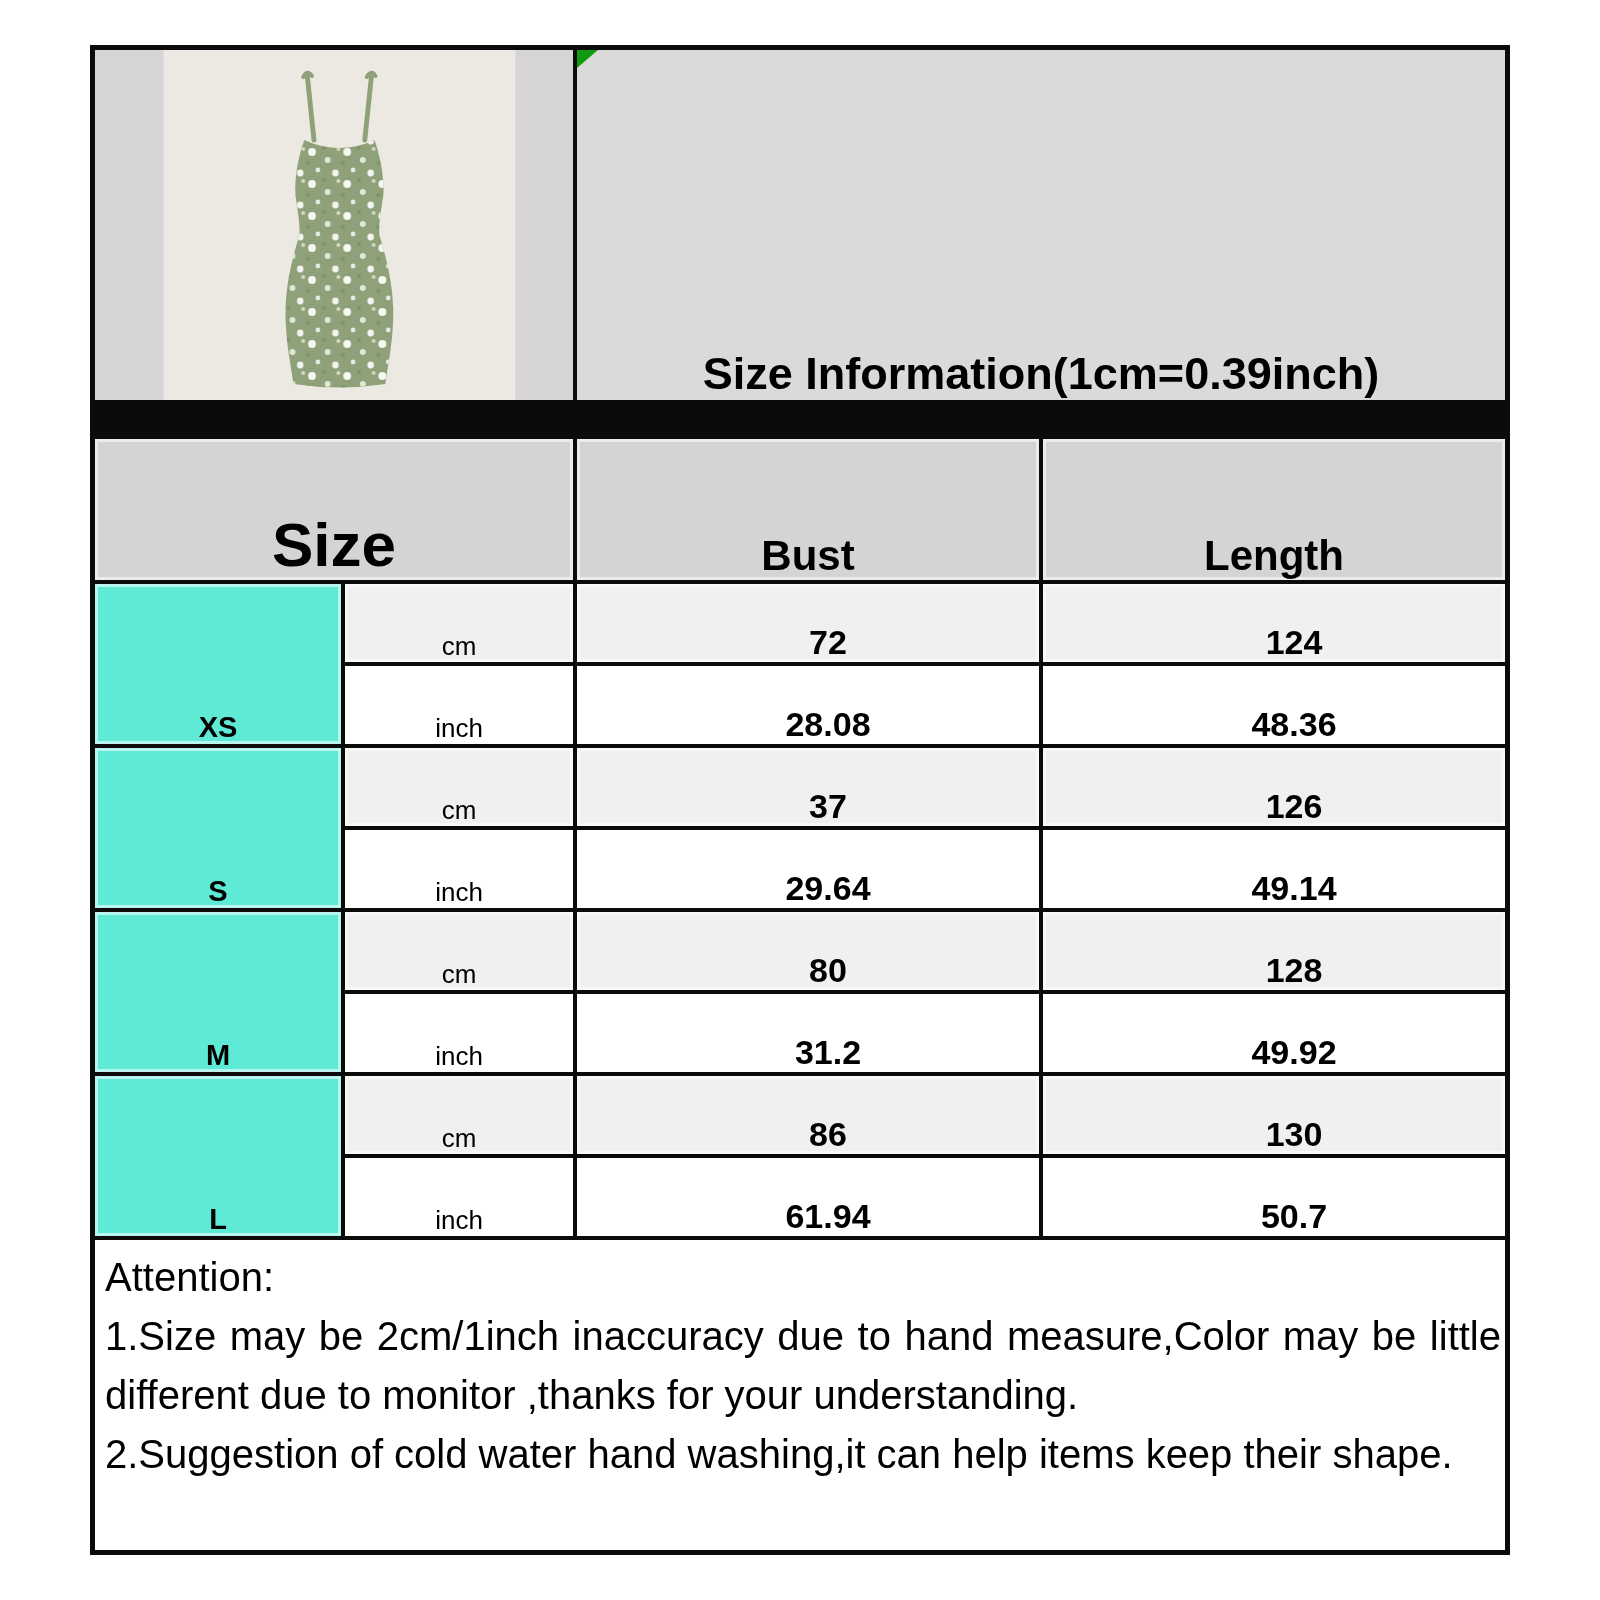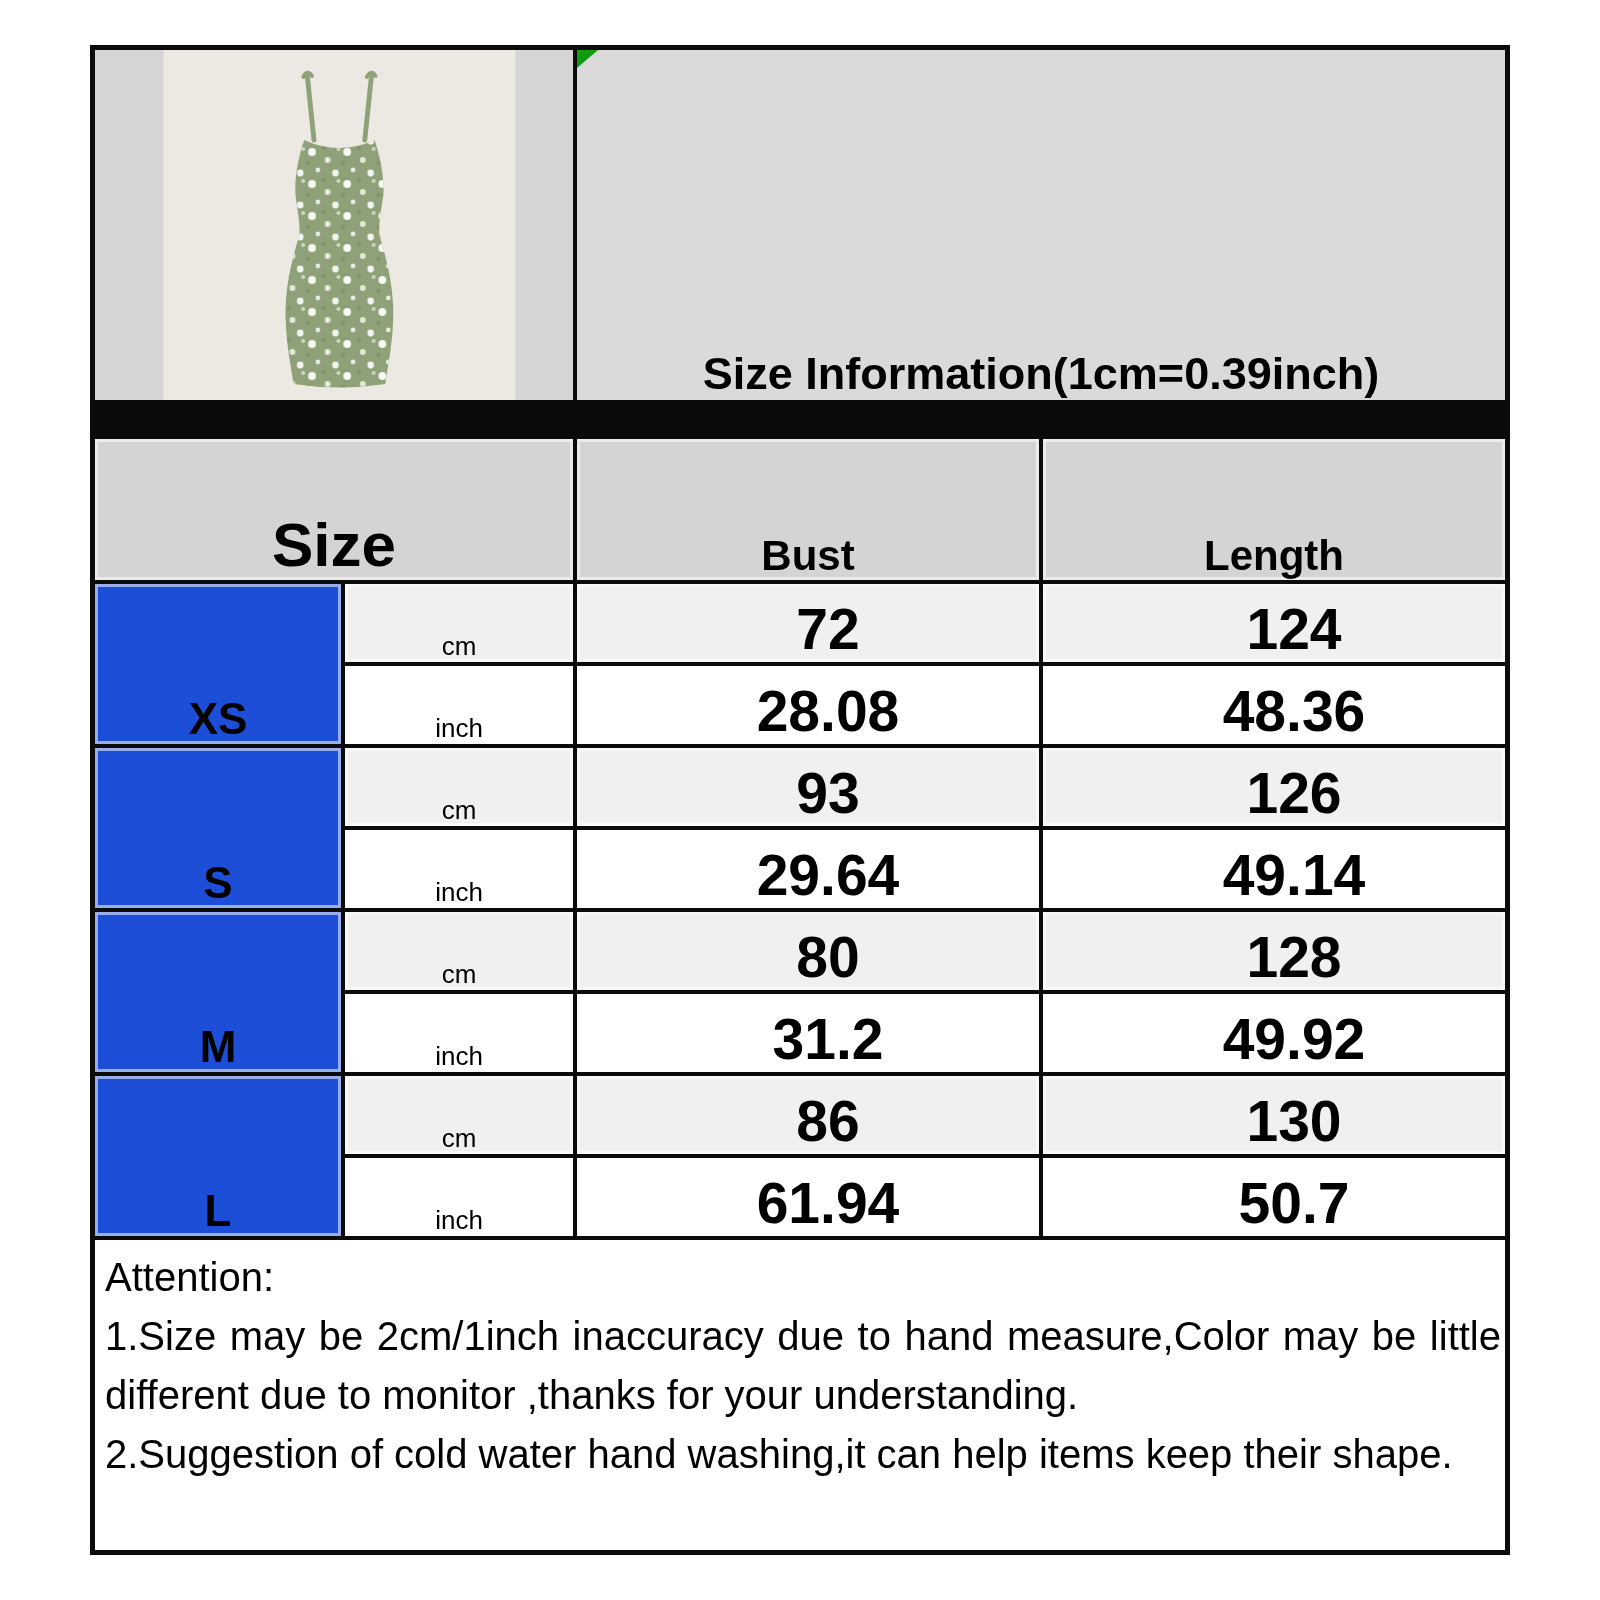--- a/index.html
+++ b/index.html
@@ -35,23 +35,23 @@
     font-size:45px;font-weight:700;letter-spacing:0px;
   }
   .corner-marker{
     position:absolute;top:0;left:0;
     width:21px;height:18px;
     background:#0f9b10;
     clip-path:polygon(0 0,100% 0,0 100%);
   }
   .col-header{background:#d5d4d5;font-weight:700;font-size:42px;margin-top:35px;}
   .size-header{font-size:62px;font-weight:700;}
-  .size-label{background:#1d4ed8;font-weight:700;font-size:44px;}
+  .size-label{background:#5eead4;font-weight:700;font-size:29px;}
   .unit-cell{font-weight:400;font-size:26px;}
-  .value-cell{font-weight:700;font-size:57px;padding-left:40px;}
+  .value-cell{font-weight:700;font-size:34px;padding-left:40px;}
   .row-cm{background:#f1f0f0;}
   .row-inch{background:#ffffff;}
   .attention-cell{
     background:#ffffff;
     display:block;
     text-align:left;
     padding:8px 4px 0 10px;
     box-sizing:border-box;
     font-size:40px;
     line-height:59px;
@@ -132,21 +132,21 @@
     <div class="cell size-label bevel" style="grid-area:3/1/5/2">XS</div>
     <div class="cell unit-cell row-cm bevel" style="grid-area:3/2/4/3">cm</div>
     <div class="cell value-cell row-cm bevel" style="grid-area:3/3/4/4">72</div>
     <div class="cell value-cell row-cm bevel" style="grid-area:3/4/4/5">124</div>
     <div class="cell unit-cell row-inch" style="grid-area:4/2/5/3">inch</div>
     <div class="cell value-cell row-inch" style="grid-area:4/3/5/4">28.08</div>
     <div class="cell value-cell row-inch" style="grid-area:4/4/5/5">48.36</div>
 
     <div class="cell size-label bevel" style="grid-area:5/1/7/2">S</div>
     <div class="cell unit-cell row-cm bevel" style="grid-area:5/2/6/3">cm</div>
-    <div class="cell value-cell row-cm bevel" style="grid-area:5/3/6/4">93</div>
+    <div class="cell value-cell row-cm bevel" style="grid-area:5/3/6/4">37</div>
     <div class="cell value-cell row-cm bevel" style="grid-area:5/4/6/5">126</div>
     <div class="cell unit-cell row-inch" style="grid-area:6/2/7/3">inch</div>
     <div class="cell value-cell row-inch" style="grid-area:6/3/7/4">29.64</div>
     <div class="cell value-cell row-inch" style="grid-area:6/4/7/5">49.14</div>
 
     <div class="cell size-label bevel" style="grid-area:7/1/9/2">M</div>
     <div class="cell unit-cell row-cm bevel" style="grid-area:7/2/8/3">cm</div>
     <div class="cell value-cell row-cm bevel" style="grid-area:7/3/8/4">80</div>
     <div class="cell value-cell row-cm bevel" style="grid-area:7/4/8/5">128</div>
     <div class="cell unit-cell row-inch" style="grid-area:8/2/9/3">inch</div>

